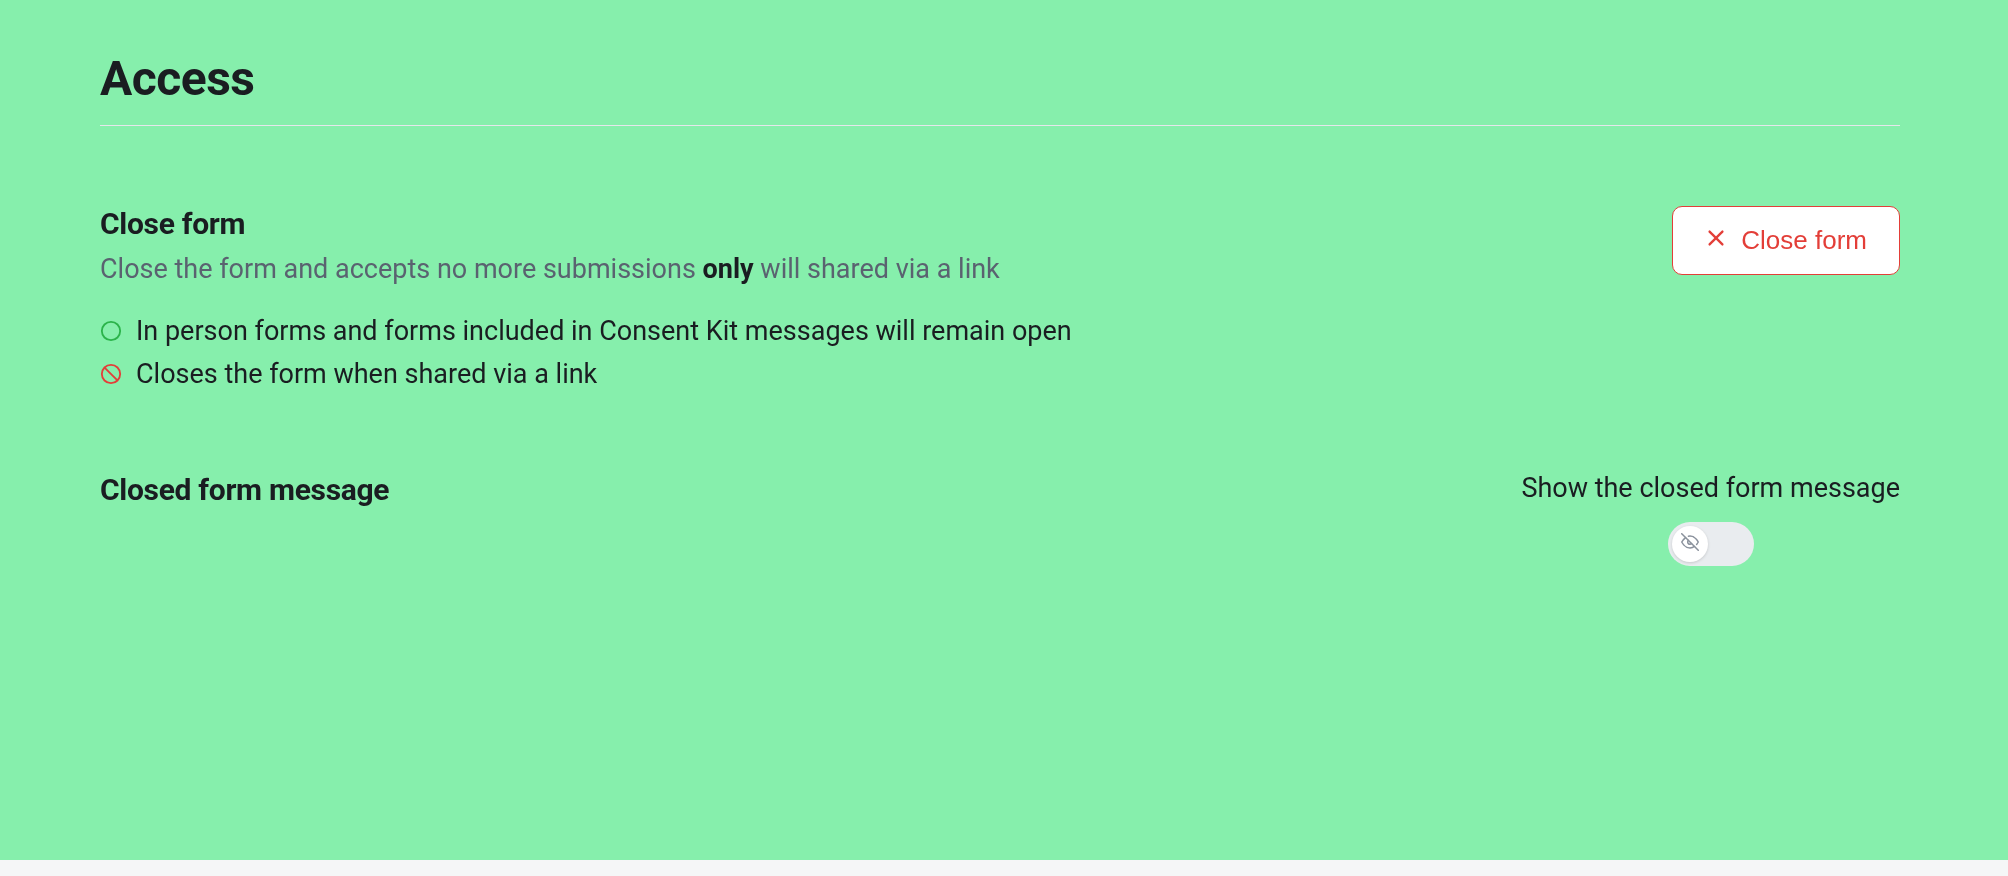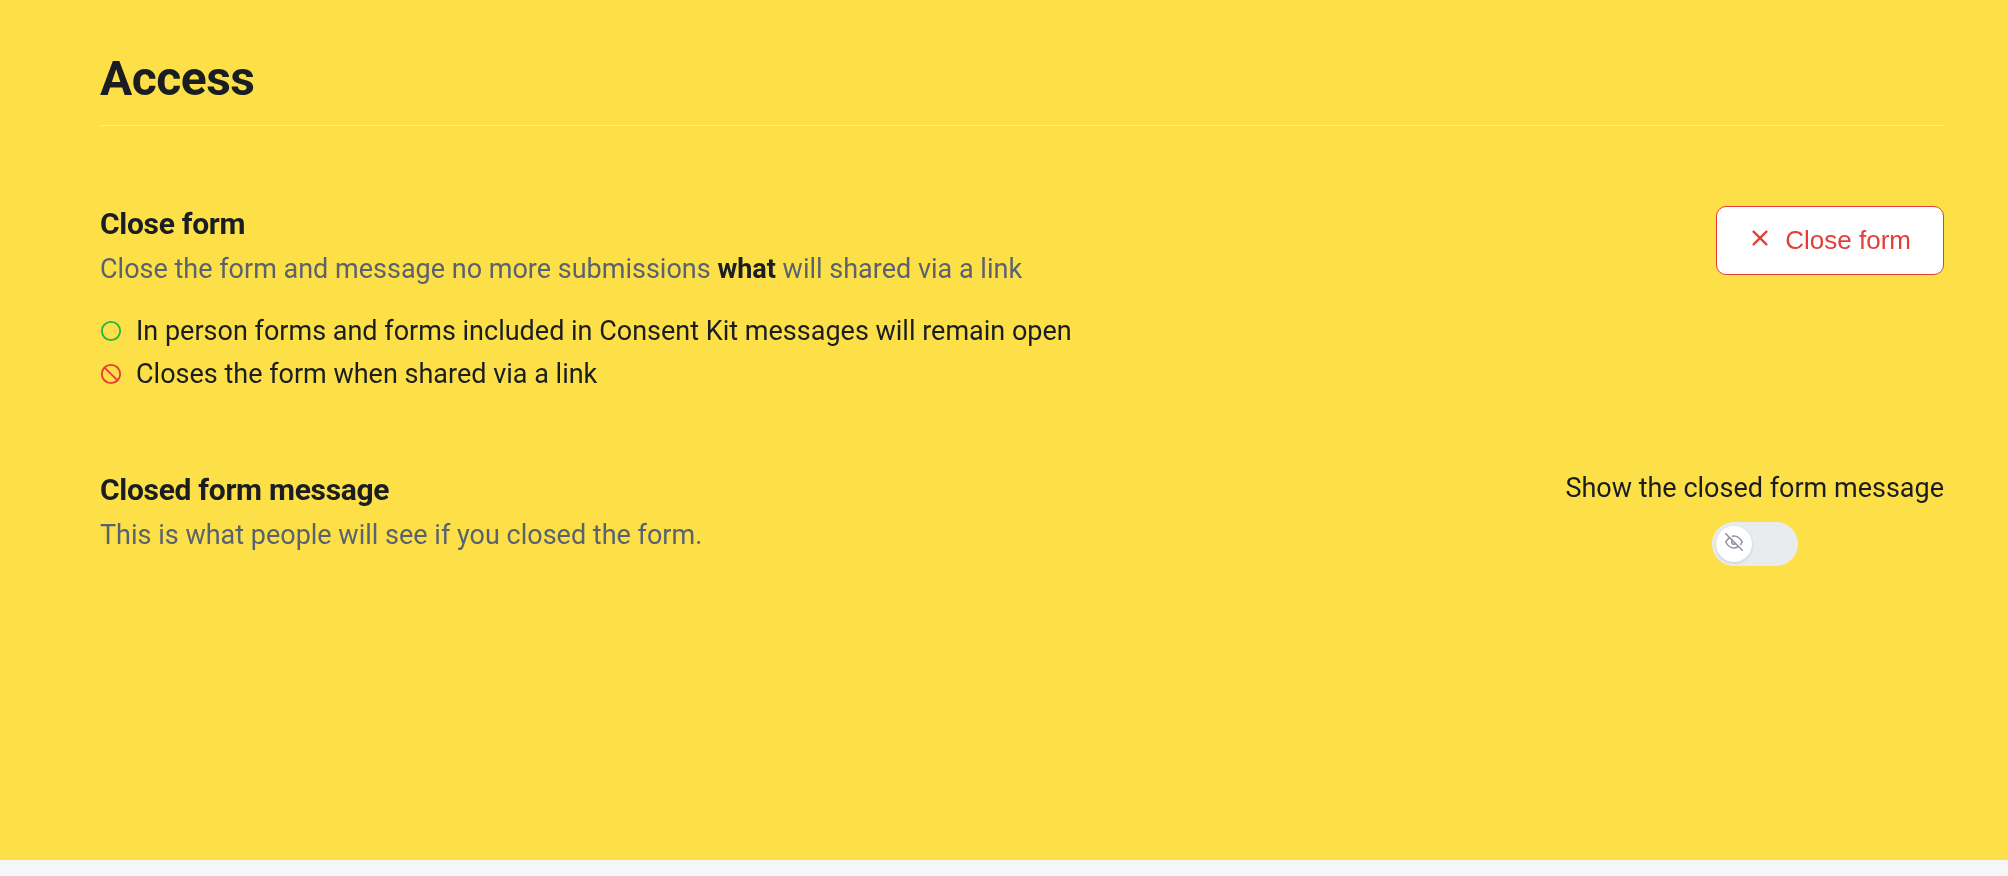--- a/index.html
+++ b/index.html
@@ -8,23 +8,23 @@
       box-sizing: border-box;
     }
     body {
       font-family: -apple-system, BlinkMacSystemFont, "Segoe UI", Roboto, Helvetica, Arial, sans-serif;
       background: #f5f6f7;
       width: 2008px;
       height: 876px;
       overflow: hidden;
     }
     .card {
-      background: #fde047;
+      background: #86efac;
       margin: 0;
-      padding: 50px 64px 100px 100px;
+      padding: 50px 108px 100px 100px;
       min-height: 860px;
     }
     .page-title {
       font-size: 48px;
       font-weight: 700;
       color: #1a1d21;
       letter-spacing: -0.5px;
       padding-bottom: 18px;
       border-bottom: 1px solid #e5e7eb;
     }
@@ -138,21 +138,21 @@
 <body>
 
 <div class="card">
 
   <h1 class="page-title">Access</h1>
 
   <div class="section">
     <div class="section-left">
       <h2 class="section-heading">Close form</h2>
       <p class="section-desc">
-        <span>Close the form and message no more submissions </span><strong>what</strong><span> will shared via a link</span>
+        <span>Close the form and accepts no more submissions </span><strong>only</strong><span> will shared via a link</span>
       </p>
       <ul class="bullet-list">
         <li>
           <span class="bullet-icon">
             <svg viewBox="0 0 24 24" fill="none" stroke="#2bb34a" stroke-width="2">
               <circle cx="12" cy="12" r="10"></circle>
             </svg>
           </span>
           <span>In person forms and forms included in Consent Kit messages will remain open</span>
         </li>
@@ -176,21 +176,20 @@
           </svg>
         </span>
         <span>Close form</span>
       </button>
     </div>
   </div>
 
   <div class="section" style="margin-top:76px;">
     <div class="section-left">
       <h2 class="section-heading">Closed form message</h2>
-      <p class="section-desc">This is what people will see if you closed the form.</p>
     </div>
     <div class="section-right toggle-wrap">
       <span class="toggle-label">Show the closed form message</span>
       <div class="toggle" role="switch" aria-checked="false">
         <div class="toggle-knob">
           <span>
             <svg viewBox="0 0 24 24" fill="none" stroke="currentColor" stroke-width="2" stroke-linecap="round" stroke-linejoin="round">
               <path d="M17.94 17.94A10.07 10.07 0 0 1 12 20c-7 0-11-8-11-8a18.45 18.45 0 0 1 5.06-5.94"></path>
               <path d="M9.9 4.24A9.12 9.12 0 0 1 12 4c7 0 11 8 11 8a18.5 18.5 0 0 1-2.16 3.19"></path>
               <path d="M1 1l22 22"></path>

